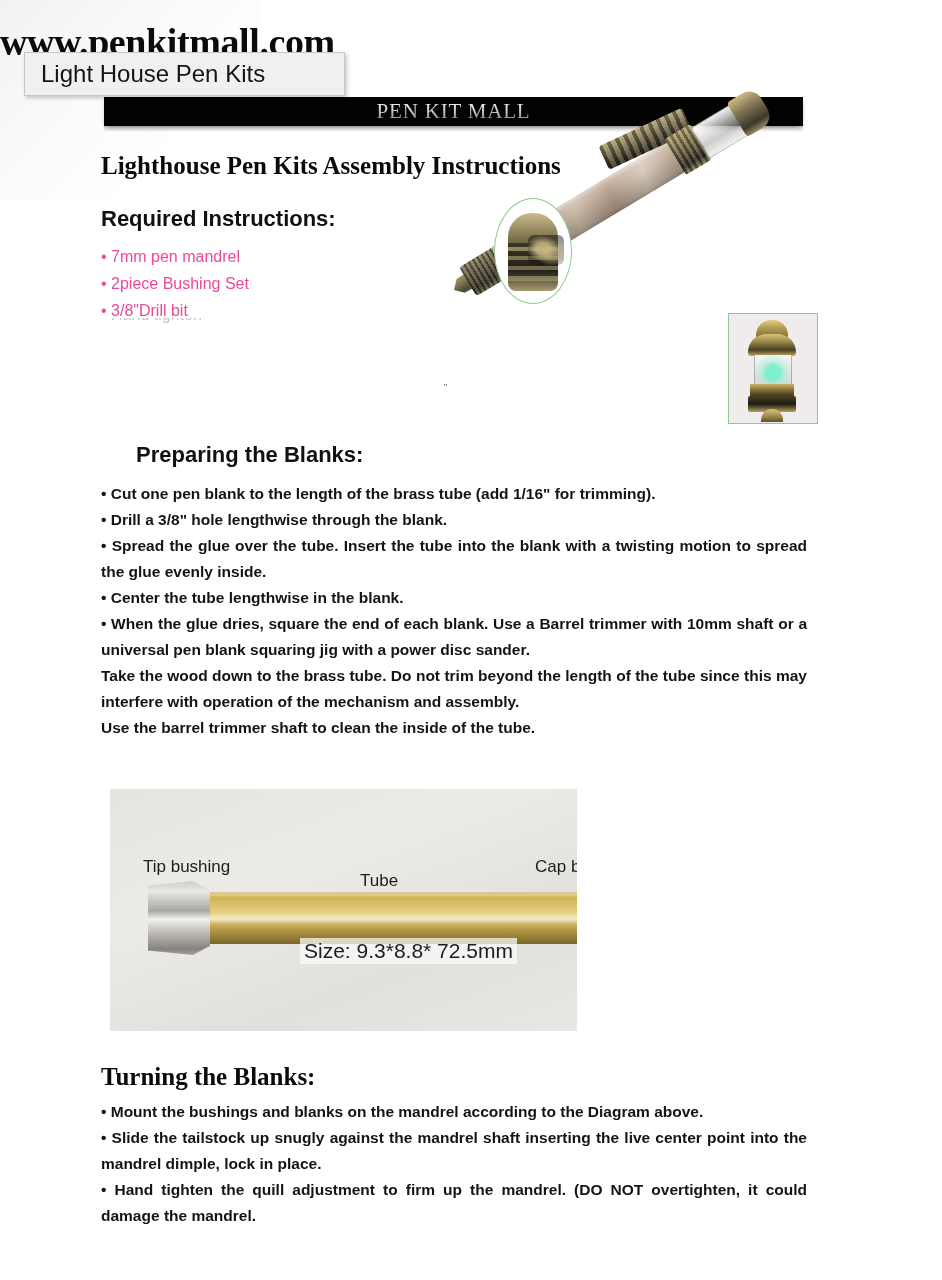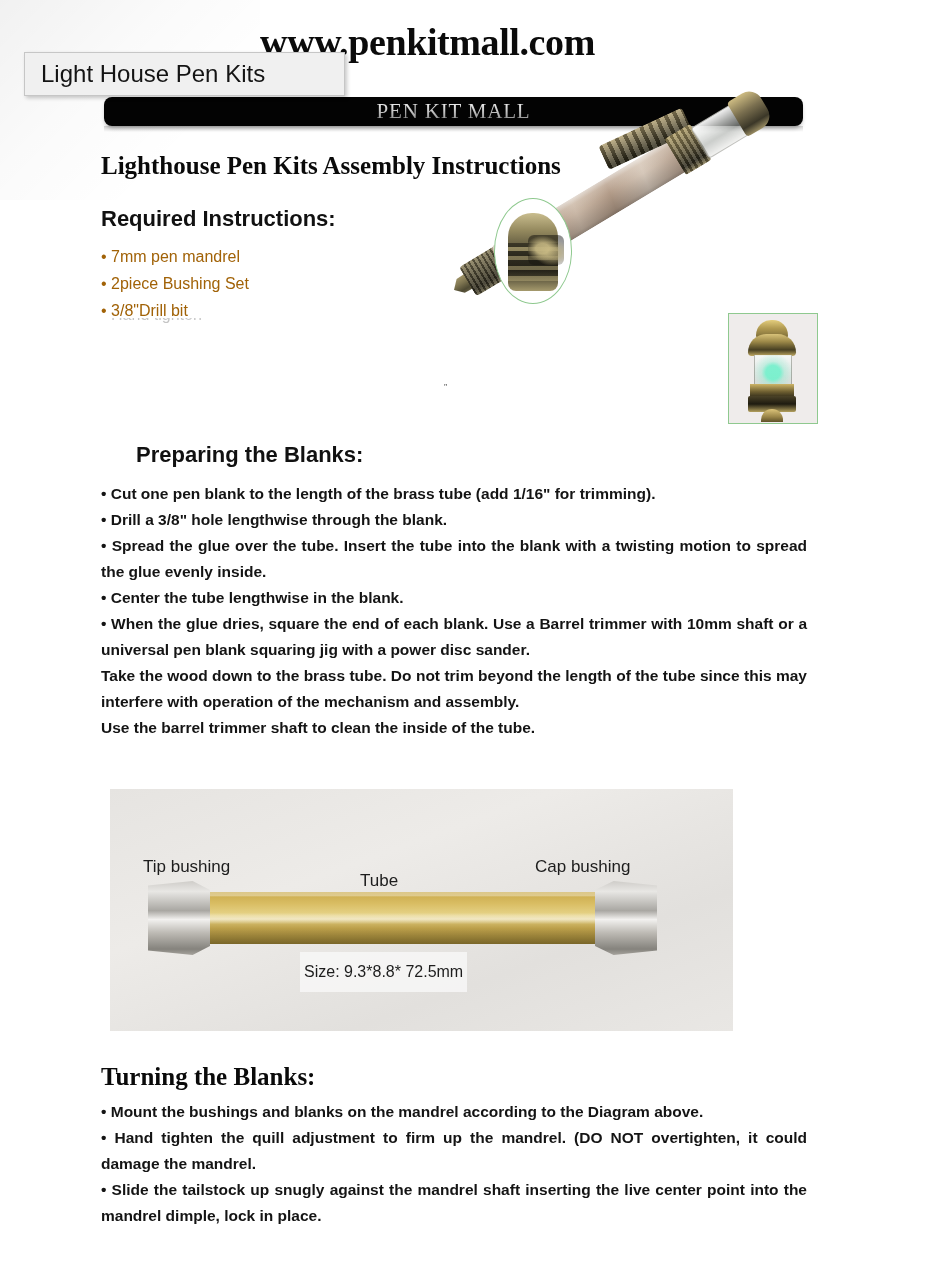--- a/index.html
+++ b/index.html
@@ -30,36 +30,35 @@
     left: 0; top: 0; width: 260px; height: 200px;
     background: linear-gradient(135deg, rgba(0,0,0,0.055) 0%, rgba(0,0,0,0.02) 38%, rgba(0,0,0,0) 72%);
     pointer-events: none;
   }
 
   
   #site-url {
     position: absolute;
     left: 0; top: 20px;
     width: 855px;
-    text-align: center;
+    text-align: left;
     font-family: "Liberation Serif", serif;
     font-weight: 700;
     font-size: 38px;
     letter-spacing: -0.4px;
     color: #0b0b0b;
     white-space: nowrap;
   }
 
   #brand-bar {
     position: absolute;
     left: 104px; top: 97px;
     width: 699px; height: 29px;
     background: #030303;
     box-shadow: 0 3px 5px -2px rgba(0,0,0,0.45);
-    border-radius: 8px;
   }
   #brand-bar-inner {
     position: absolute;
     left: 0; top: 0; right: 0; bottom: 0;
     display: flex;
     align-items: center;
     justify-content: center;
   }
   #brand-name {
     font-family: "Liberation Serif", serif;
@@ -127,21 +126,21 @@
     font-weight: bold;
   }
   .body-block p { margin: 0; }
   .just { text-align: justify; text-justify: inter-word; }
 
   .accessory-list {
     position: absolute;
     font-family: "Liberation Sans", sans-serif;
     font-size: 16px;
     line-height: 27px;
-    color: #a16207;
+    color: #ec4899;
   }
   .accessory-list .li { white-space: nowrap; }
 
   
   #accessory-ghost {
     position: absolute;
     left: 101px; top: 318px;
     width: 220px; height: 9px;
     overflow: hidden;
     opacity: 0.28;
@@ -341,40 +340,40 @@
     left: 32px; top: 95px;
     width: 22px; height: 13px;
     border-radius: 11px 11px 0 0;
     background: linear-gradient(180deg, #dcc47a 0%, #9a8548 60%, #5e5129 100%);
   }
 
   
   #tube-photo {
     position: absolute;
     left: 110px; top: 789px;
-    width: 623px; height: 242px;
+    width: 467px; height: 242px;
     background: linear-gradient(160deg, #e6e4e1 0%, #edebe8 35%, #e2e0dd 70%, #e9e7e4 100%);
     overflow: hidden;
   }
   .tube-label {
     position: absolute;
     font-family: "Liberation Sans", sans-serif;
     font-size: 17px;
     font-weight: 400;
     color: #1d1d1d;
     white-space: nowrap;
   }
   #label-tip-bushing { left: 33px; top: 68px; }
   #label-tube        { left: 250px; top: 82px; }
   #label-cap-bushing { left: 425px; top: 68px; }
   #label-size {
-    left: 190px; top: 163px;
-    font-size: 16px;
+    left: 190px; top: 149px;
+    font-size: 21px;
     background: rgba(250,250,249,0.75);
-    padding: 11px 4px;
+    padding: 1px 4px;
   }
 
   .tube-brass {
     position: absolute;
     left: 66px; top: 103px;
     width: 440px; height: 52px;
     background:
       linear-gradient(180deg,
         rgba(255,255,255,0.35) 0 8%,
         rgba(232,203,104,0.0) 9%,
@@ -484,17 +483,17 @@
     <div class="tube-label" id="label-tip-bushing">Tip bushing</div>
     <div class="tube-label" id="label-tube">Tube</div>
     <div class="tube-label" id="label-cap-bushing">Cap bushing</div>
     <div class="tube-label" id="label-size">Size: 9.3*8.8* 72.5mm</div>
   </div>
 
   <div class="doc-h1" style="left:101px; top:1063px;">Turning the Blanks:</div>
 
   <div class="body-block" style="left:101px; top:1091px; width:706px;margin-top:8px;">
     <p class="nowrap">• Mount the bushings and blanks on the mandrel according to the Diagram above.</p>
+    <p class="just">• Slide the tailstock up snugly against the mandrel shaft inserting the live center point into the mandrel dimple, lock in place.</p>
     <p class="just">• Hand tighten the quill adjustment to firm up the mandrel. (DO NOT overtighten, it could damage the mandrel.</p>
-    <p class="just">• Slide the tailstock up snugly against the mandrel shaft inserting the live center point into the mandrel dimple, lock in place.</p>
   </div>
 
 </div>
 
 </body></html>

